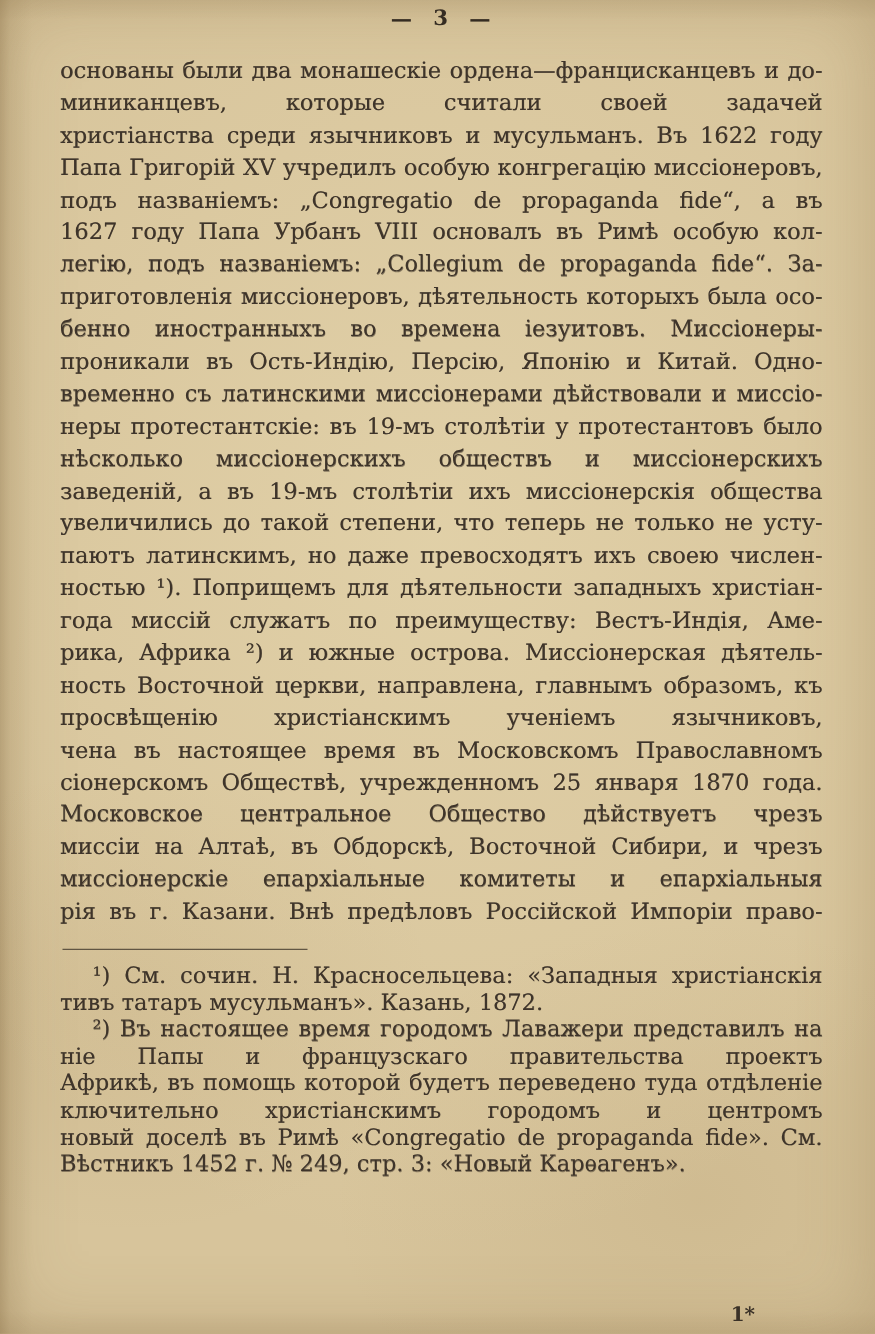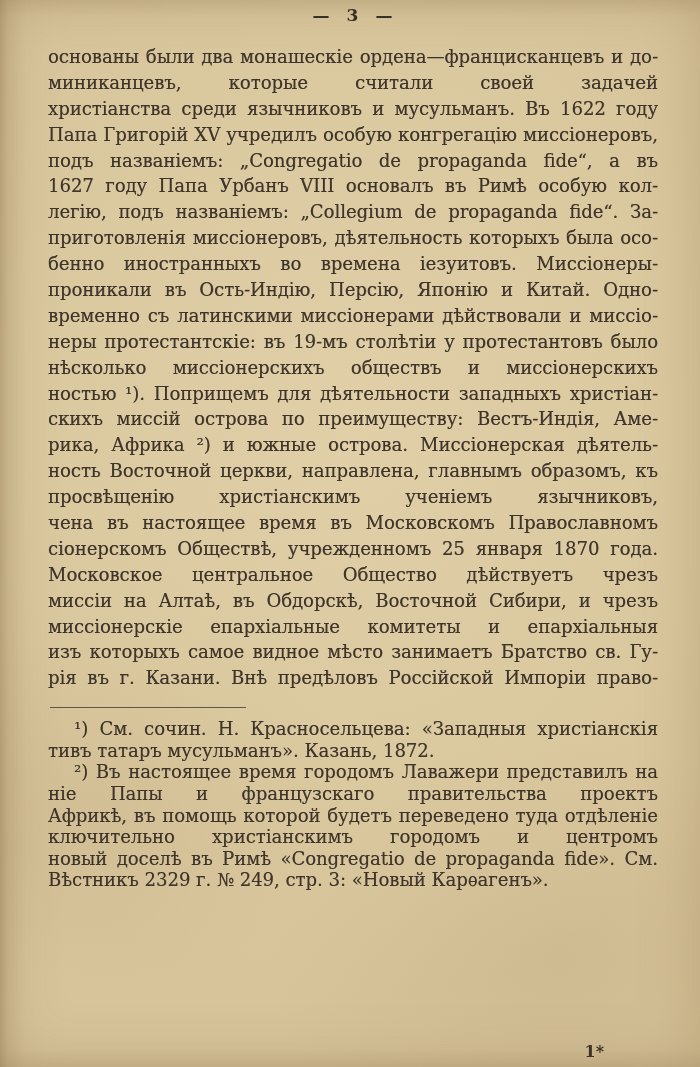--- a/index.html
+++ b/index.html
@@ -99,42 +99,44 @@
     <div class="line">Папа Григорій XV учредилъ особую конгрегацію миссіонеровъ,</div>
     <div class="line">подъ названіемъ: „Congregatio de propaganda fide“, а въ</div>
     <div class="line">1627 году Папа Урбанъ VIII основалъ въ Римѣ особую кол-</div>
     <div class="line">легію, подъ названіемъ: „Collegium de propaganda fide“. За-</div>
     <div class="line">приготовленія миссіонеровъ, дѣятельность которыхъ была осо-</div>
     <div class="line">бенно иностранныхъ во времена іезуитовъ. Миссіонеры-іезуиты</div>
     <div class="line">проникали въ Ость-Индію, Персію, Японію и Китай. Одно-</div>
     <div class="line">временно съ латинскими миссіонерами дѣйствовали и миссіо-</div>
     <div class="line">неры протестантскіе: въ 19-мъ столѣтіи у протестантовъ было</div>
     <div class="line">нѣсколько миссіонерскихъ обществъ и миссіонерскихъ учебныхъ</div>
+    <div class="line">заведеній, а въ 19-мъ столѣтіи ихъ миссіонерскія общества</div>
+    <div class="line">увеличились до такой степени, что теперь не только не усту-</div>
+    <div class="line">паютъ латинскимъ, но даже превосходятъ ихъ своею числен-</div>
     <div class="line">ностью ¹). Поприщемъ для дѣятельности западныхъ христіан-</div>
-    <div class="line">скихъ миссій острова по преимуществу: Вестъ-Индія, Аме-</div>
+    <div class="line">года миссій служатъ по преимуществу: Вестъ-Индія, Аме-</div>
     <div class="line">рика, Африка ²) и южные острова. Миссіонерская дѣятель-</div>
     <div class="line">ность Восточной церкви, направлена, главнымъ образомъ, къ</div>
     <div class="line">просвѣщенію христіанскимъ ученіемъ язычниковъ, мусульманъ</div>
     <div class="line">чена въ настоящее время въ Московскомъ Православномъ Мис-</div>
     <div class="line">сіонерскомъ Обществѣ, учрежденномъ 25 января 1870 года.</div>
     <div class="line">Московское центральное Общество дѣйствуетъ чрезъ отдѣльныя</div>
     <div class="line">миссіи на Алтаѣ, въ Обдорскѣ, Восточной Сибири, и чрезъ</div>
     <div class="line">миссіонерскіе епархіальные комитеты и епархіальныя Братства,</div>
-    <div class="line">изъ которыхъ самое видное мѣсто занимаетъ Братство св. Гу-</div>
     <div class="line">рія въ г. Казани. Внѣ предѣловъ Россійской Импоріи право-</div>
   </div>
 
   <hr class="fn-separator">
 
   <div class="footnotes">
     <div class="fn-line indent">¹) См. сочин. Н. Красносельцева: «Западныя христіанскія миссіи про-</div>
     <div class="fn-line no-just">тивъ татаръ мусульманъ». Казань, 1872.</div>
     <div class="fn-line indent">²) Въ настоящее время городомъ Лаважери представилъ на усмотрѣ-</div>
     <div class="fn-line">ніе Папы и французскаго правительства проектъ возстановленія древняго</div>
     <div class="fn-line">Африкѣ, въ помощь которой будетъ переведено туда отдѣленіе существу-</div>
     <div class="fn-line">ключительно христіанскимъ городомъ и центромъ католической миссіи въ</div>
     <div class="fn-line">новый доселѣ въ Римѣ «Congregatio de propaganda fide». См. Правител.</div>
-    <div class="fn-line no-just">Вѣстникъ 2329 г. № 249, стр. 3: «Новый Карѳагенъ».</div>
+    <div class="fn-line no-just">Вѣстникъ 1452 г. № 249, стр. 3: «Новый Карѳагенъ».</div>
   </div>
 
   <div class="signature">1*</div>
 
 </div>
 
 </body></html>

